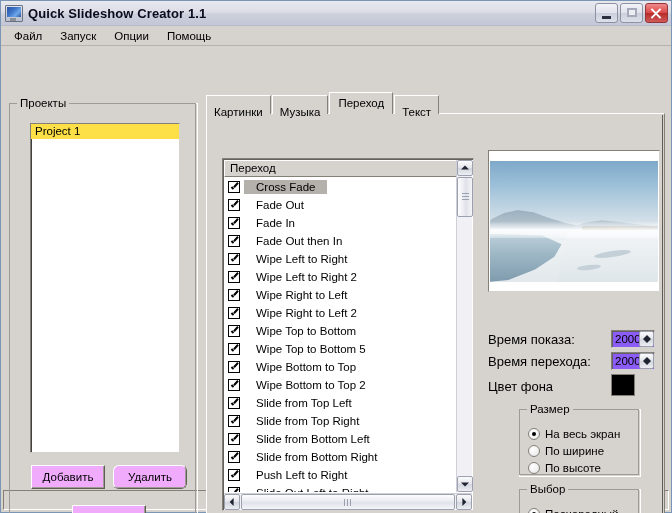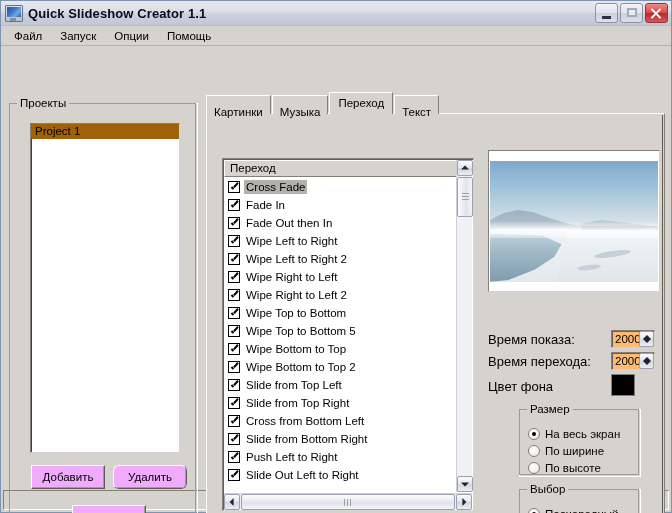--- a/index.html
+++ b/index.html
@@ -91,21 +91,21 @@
   #projects-list{
     position:absolute;left:20px;top:19px;width:150px;height:330px;
     background:#fff;box-sizing:border-box;
     border:1px solid #848078;border-right-color:#d6d3ce;border-bottom-color:#d6d3ce;
     box-shadow:inset 1px 1px 0 #404040;
     overflow:hidden;
   }
   #projects-list .li{
     height:15px;line-height:15px;padding-left:4px;font-size:11.5px;white-space:nowrap;
   }
-  #projects-list .li.sel{background:#a16207;color:#000;}
+  #projects-list .li.sel{background:#fde047;color:#000;}
 
   .btn{
     background:#f0abfc;
     border:1px solid #ffffff;border-right-color:#605c54;border-bottom-color:#605c54;
     box-sizing:border-box;
     font-size:11.5px;color:#000;text-align:center;
     position:relative;cursor:default;
     font-family:"Liberation Sans","DejaVu Sans",sans-serif;
   }
   .btn:after{
@@ -166,21 +166,21 @@
     background:#fff;border:1px solid #000;box-sizing:border-box;position:relative;
   }
   .cb.on:before{
     content:"";position:absolute;left:2px;top:5px;width:3px;height:2px;
     background:#000;transform:rotate(45deg);
   }
   .cb.on:after{
     content:"";position:absolute;left:3.5px;top:2px;width:6px;height:2px;
     background:#000;transform:rotate(-48deg);
   }
-  .trow .lbl{font-size:11.5px;line-height:14px;white-space:nowrap;padding:0 2px;}
+  .trow .lbl{font-size:11.5px;line-height:14px;white-space:nowrap;padding:0 12px;}
   .trow.sel .lbl{background:#b4b0ab;}
 
   
   .vsb{
     position:absolute;right:1px;top:1px;width:16px;bottom:18px;
     background:#f1f1f5;border-left:1px solid #cfcfd8;box-sizing:border-box;
   }
   .sbbtn{
     width:16px;height:16px;box-sizing:border-box;
     border:1px solid #9ba1ae;border-radius:2px;
@@ -256,21 +256,21 @@
   .darkstrip{position:absolute;left:55%;top:54%;width:45%;height:3%;
        background:linear-gradient(to right,rgba(130,120,100,.5),rgba(165,150,125,.55),rgba(120,115,105,.35));}
 
   
   .setrow{position:absolute;font-size:13px;line-height:14px;white-space:nowrap;}
   #lbl-time-show{left:281px;top:219px;}
   #lbl-time-trans{left:281px;top:241px;}
   #lbl-bgcolor{left:281px;top:266px;}
   .spin{
     position:absolute;width:44px;height:18px;box-sizing:border-box;
-    background:#fdba74;border:1px solid #848078;border-right-color:#d6d3ce;border-bottom-color:#d6d3ce;
+    background:#8b5cf6;border:1px solid #848078;border-right-color:#d6d3ce;border-bottom-color:#d6d3ce;
     box-shadow:inset 1px 1px 0 #606060;
   }
   .spin .val{position:absolute;left:3px;top:1px;font-size:11.5px;line-height:14px;}
   .spin .arrows{
     position:absolute;right:0;top:0;width:15px;height:16px;
     border:1px solid #9ba1ae;border-radius:2px;box-sizing:border-box;
     background:linear-gradient(to bottom,#fbfbfd,#e4e5eb 48%,#d4d6df 52%,#eceef3);
   }
   .spin .arrows .au{position:absolute;left:50%;top:3px;transform:translateX(-50%);
     border-left:4px solid transparent;border-right:4px solid transparent;border-bottom:4px solid #1e2430;}
@@ -349,20 +349,24 @@
 
         <div id="trans-list-frame">
           <div id="trans-header">Переход</div>
           <div id="trans-items">
               <div class="trow sel">
                 <span class="cb on"></span>
                 <span class="lbl">Cross Fade</span>
               </div>
               <div class="trow">
                 <span class="cb on"></span>
+                <span class="lbl">Fade Out</span>
+              </div>
+              <div class="trow">
+                <span class="cb on"></span>
                 <span class="lbl">Fade In</span>
               </div>
               <div class="trow">
                 <span class="cb on"></span>
                 <span class="lbl">Fade Out then In</span>
               </div>
               <div class="trow">
                 <span class="cb on"></span>
                 <span class="lbl">Wipe Left to Right</span>
               </div>
@@ -397,21 +401,21 @@
               <div class="trow">
                 <span class="cb on"></span>
                 <span class="lbl">Slide from Top Left</span>
               </div>
               <div class="trow">
                 <span class="cb on"></span>
                 <span class="lbl">Slide from Top Right</span>
               </div>
               <div class="trow">
                 <span class="cb on"></span>
-                <span class="lbl">Cross from Bottom Left</span>
+                <span class="lbl">Slide from Bottom Left</span>
               </div>
               <div class="trow">
                 <span class="cb on"></span>
                 <span class="lbl">Slide from Bottom Right</span>
               </div>
               <div class="trow">
                 <span class="cb on"></span>
                 <span class="lbl">Push Left to Right</span>
               </div>
               <div class="trow">

